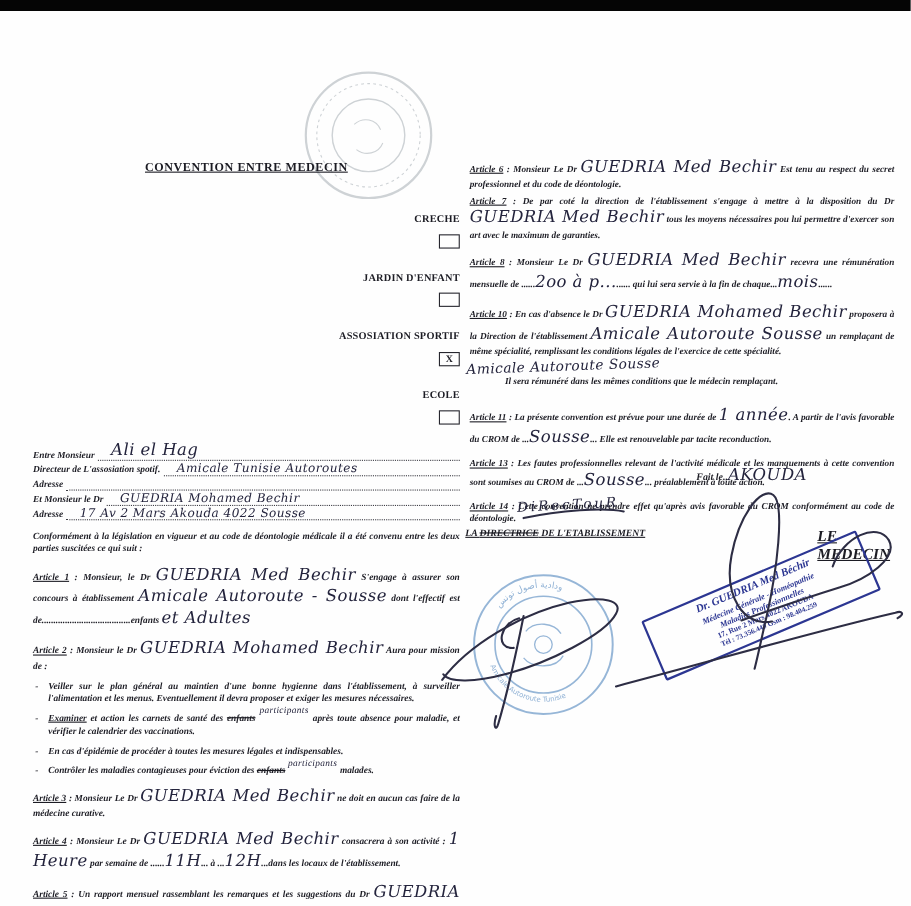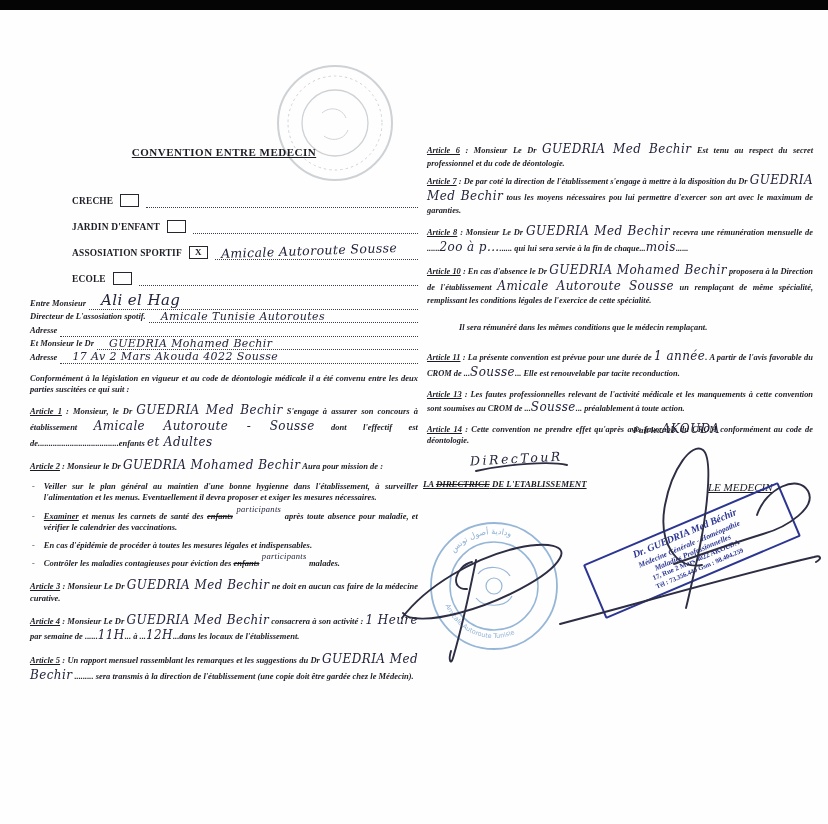--- a/index.html
+++ b/index.html
@@ -13,21 +13,21 @@
   
   .col { position:absolute; color:#1c1c24; font-weight:700; font-style:italic;
          font-size:8.5px; line-height:1.32; text-align:justify; }
   .col-left  { left:30px;  top:145px; width:388px; }
   .col-right { left:427px; top:142px; width:386px; font-size:8.4px; }
 
   .title { text-align:center; font-style:normal; font-size:11px; letter-spacing:.5px;
            text-decoration:underline; margin:0 0 34px 0; }
 
   
-  .cbrow { display:flex; align-items:flex-end; gap:7px; margin:0 0 12px 42px; }
+  .cbrow { display:flex; align-items:flex-end; gap:7px; margin:0 0 12px 42px;flex-direction:column; }
   .cblabel { font-style:normal; font-size:9.4px; letter-spacing:.2px; white-space:nowrap; }
   .cbbox { width:17px; height:11px; border:1.4px solid #26262e; display:flex;
            align-items:center; justify-content:center; font-size:9px; font-style:normal;
            line-height:1; flex:0 0 auto; margin-bottom:1px; }
   .cbdots { flex:1; border-bottom:1.5px dotted #3c3c44; height:12px; position:relative; }
   .cbval { position:absolute; left:6px; bottom:-1px; white-space:nowrap; }
 
   
   .frow { display:flex; align-items:center; margin:0 0 1.5px 0; }
   .flabel { white-space:nowrap; padding-right:3px; }
@@ -40,35 +40,35 @@
   .indent1 { margin:16px; padding-left:16px; }
   .bullet { display:flex; gap:9px; margin:7px 0 0 2px; }
   .bullet .dash { flex:0 0 auto; }
   .bullet .btxt { flex:1; text-align:justify; }
 
   
   .seg-l { text-decoration:underline; }
   .seg-x { text-decoration:line-through; }
   .hw, .seg-h {
     font-family:"DejaVu Serif", serif; font-style:italic; font-weight:400;
-    color:#23233c; font-size:12px; letter-spacing:.4px;
+    color:#23233c; font-size:15px; letter-spacing:.4px;
   }
   .seg-ha { font-family:Liberation Serif, serif; font-style:italic; font-weight:400;
     color:#23233c; font-size:8.5px; position:relative; top:-7px; letter-spacing:.3px; }
 
   
   .sig-fait { position:absolute; left:633px; top:422px; font-size:9px; font-weight:700;
               font-style:italic; color:#1c1c24; }
   .sig-directeur { position:absolute; left:470px; top:451px; font-family:"DejaVu Serif",serif;
                    font-style:italic; color:#26263e; font-size:12.5px; letter-spacing:2.5px;
                    transform:rotate(-3deg); }
   .sig-directrice { position:absolute; left:423px; top:479px; font-size:8.8px; font-weight:700;
                     font-style:italic; text-decoration:underline; color:#1c1c24; }
-  .sig-medecin { position:absolute; left:708px; top:481px; font-size:11px; font-weight:400;
-                 font-style:italic; text-decoration:underline; color:#1c1c24; }
+  .sig-medecin { position:absolute; left:708px; top:481px; font-size:14px; font-weight:700;
+                 font-style:italic; text-decoration:underline; color:#1c1c24;padding-left:35px; }
 
   
   .stamp-doctor { position:absolute; left:586px; top:521px; width:198px;
                   transform:rotate(-23deg); transform-origin:50% 50%;
                   border:2px solid #2c3692; border-radius:2px; padding:3px 5px 4px 5px;
                   text-align:center; color:#2c3692; line-height:1.25; background:rgba(255,255,255,.0); }
   .stamp-doctor .l1 { font-size:10px; font-weight:700; font-style:italic; }
   .stamp-doctor .l2 { font-size:7.6px; font-weight:700; font-style:italic; }
   .stamp-doctor .l3 { font-size:7.6px; font-weight:700; font-style:italic; }
   .stamp-doctor .l4 { font-size:7px;  font-weight:700; }
@@ -174,21 +174,21 @@
 
   <p class="art"><span class="seg-l">Article 1</span><span class="seg-t"> : Monsieur, le Dr </span><span class="seg-h">GUEDRIA Med Bechir</span><span class="seg-t"> S'engage à assurer son concours à établissement </span><span class="seg-h">Amicale Autoroute - Sousse</span><span class="seg-t"> dont l'effectif est de......................................enfants </span><span class="seg-h">et Adultes</span></p>
   <p class="art"><span class="seg-l">Article 2</span><span class="seg-t"> : Monsieur le Dr </span><span class="seg-h">GUEDRIA Mohamed Bechir</span><span class="seg-t"> Aura pour mission de :</span></p>
 
   <div class="bullet">
     <span class="dash">-</span>
     <span class="btxt"><span class="seg-t">Veiller sur le plan général au maintien d'une bonne hygienne dans l'établissement, à surveiller l'alimentation et les menus. Eventuellement il devra proposer et exiger les mesures nécessaires.</span></span>
   </div>
   <div class="bullet">
     <span class="dash">-</span>
-    <span class="btxt"><span class="seg-l">Examiner</span><span class="seg-t"> et menus les carnets de santé des </span><span class="seg-x">enfants</span><span class="seg-ha"> participants </span><span class="seg-t"> après toute absence pour maladie, et vérifier le calendrier des vaccinations.</span></span>
+    <span class="btxt"><span class="seg-l">Examiner</span><span class="seg-t"> et action les carnets de santé des </span><span class="seg-x">enfants</span><span class="seg-ha"> participants </span><span class="seg-t"> après toute absence pour maladie, et vérifier le calendrier des vaccinations.</span></span>
   </div>
   <div class="bullet">
     <span class="dash">-</span>
     <span class="btxt"><span class="seg-t">En cas d'épidémie de procéder à toutes les mesures légales et indispensables.</span></span>
   </div>
   <div class="bullet">
     <span class="dash">-</span>
     <span class="btxt"><span class="seg-t">Contrôler les maladies contagieuses pour éviction des </span><span class="seg-x">enfants</span><span class="seg-ha"> participants </span><span class="seg-t"> malades.</span></span>
   </div>
 

